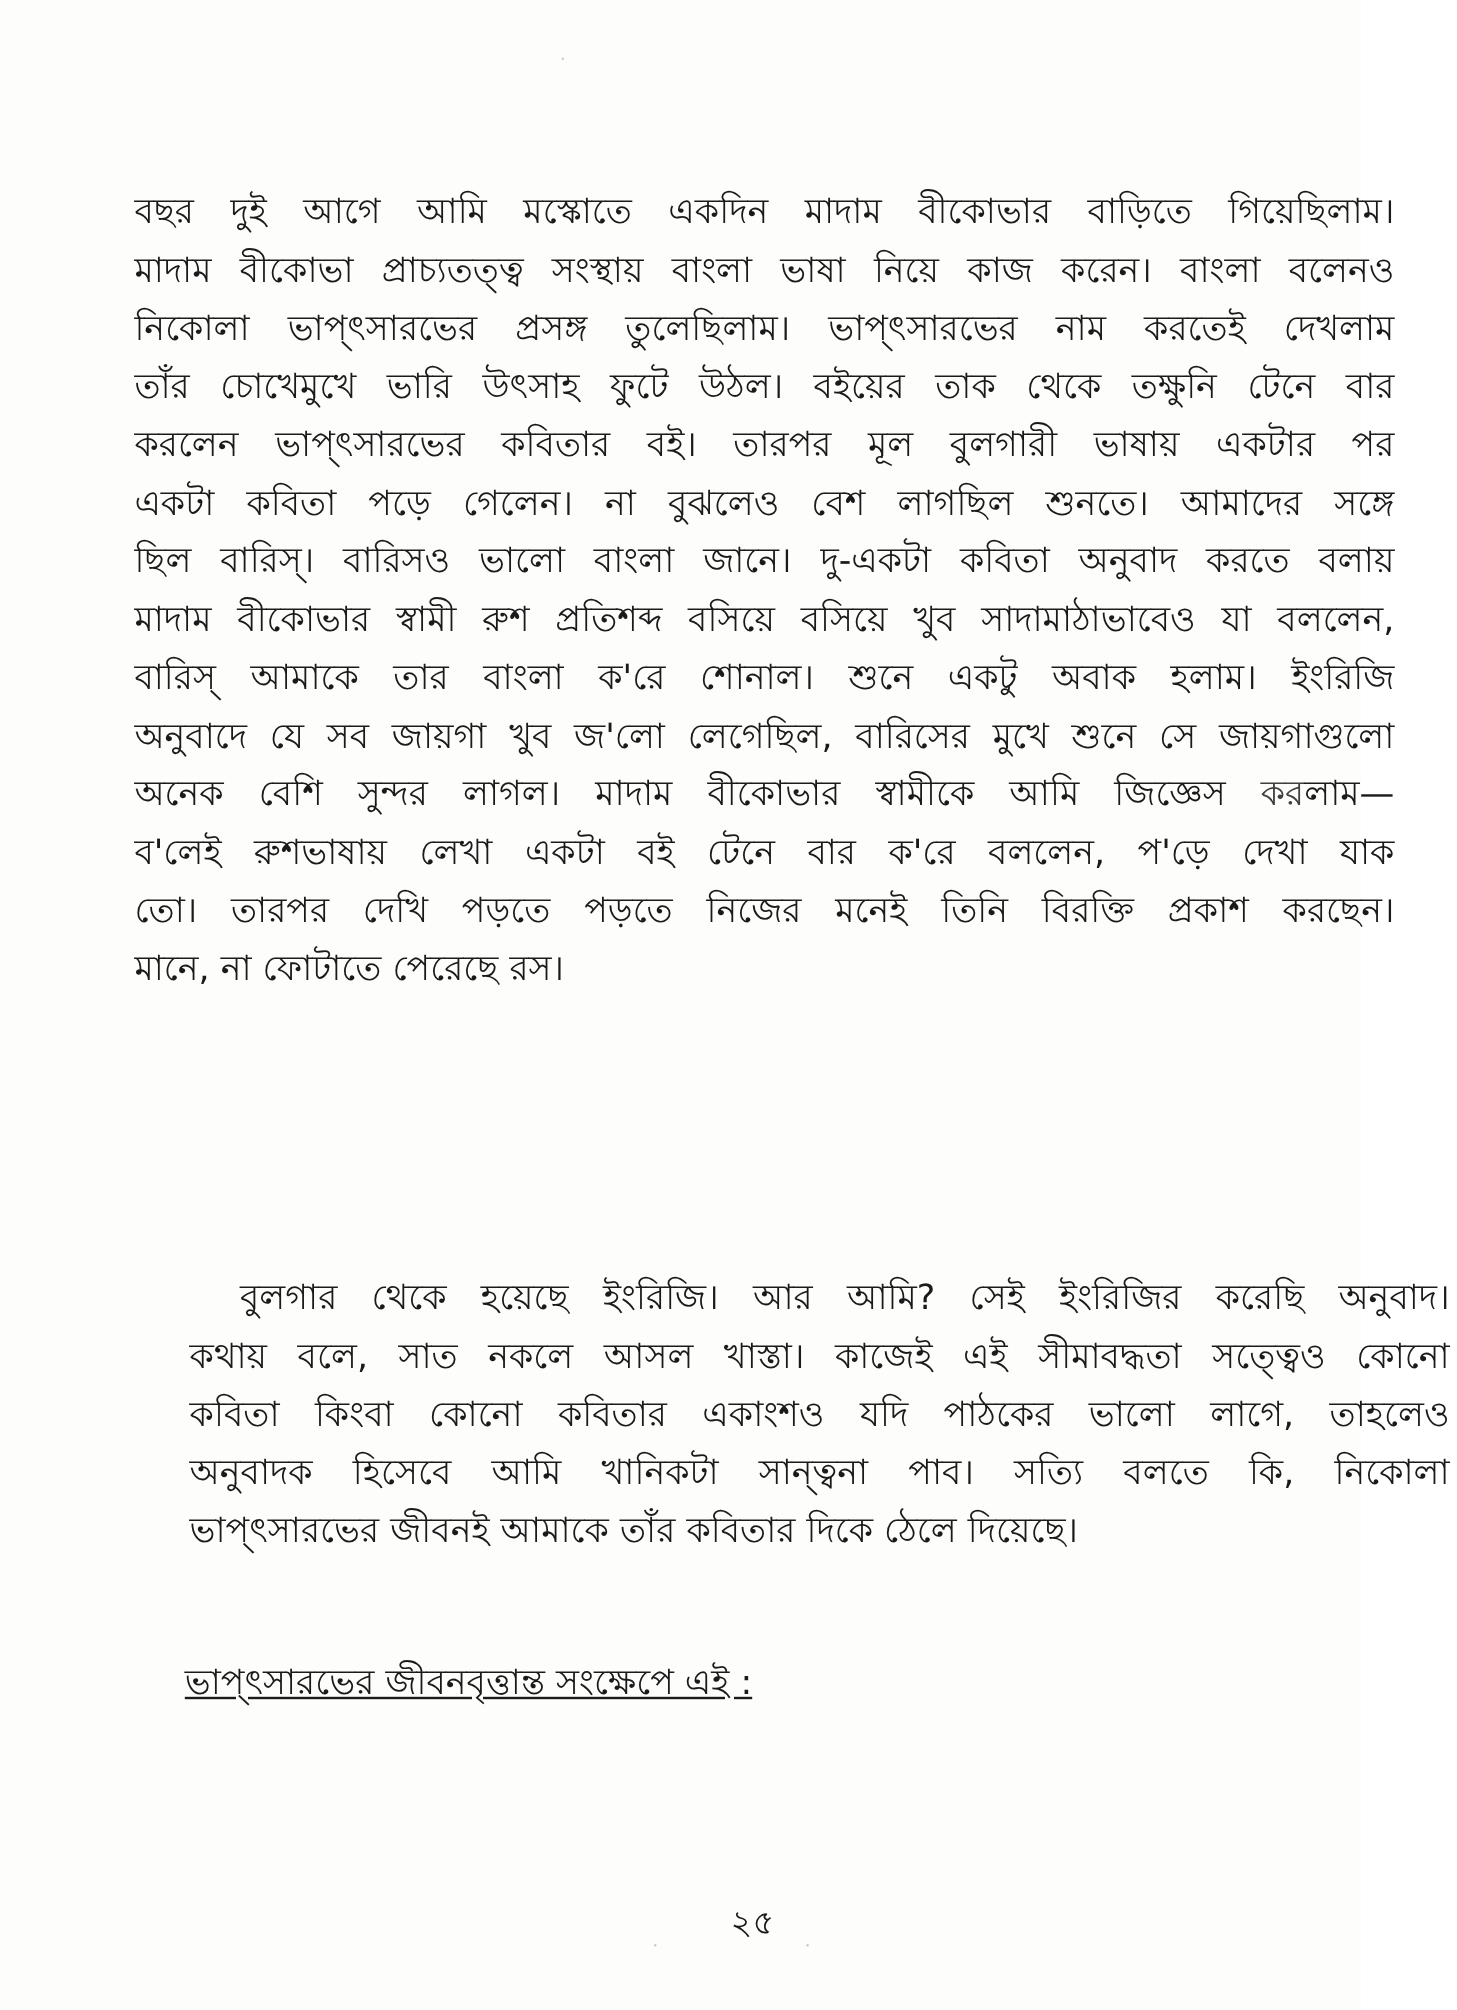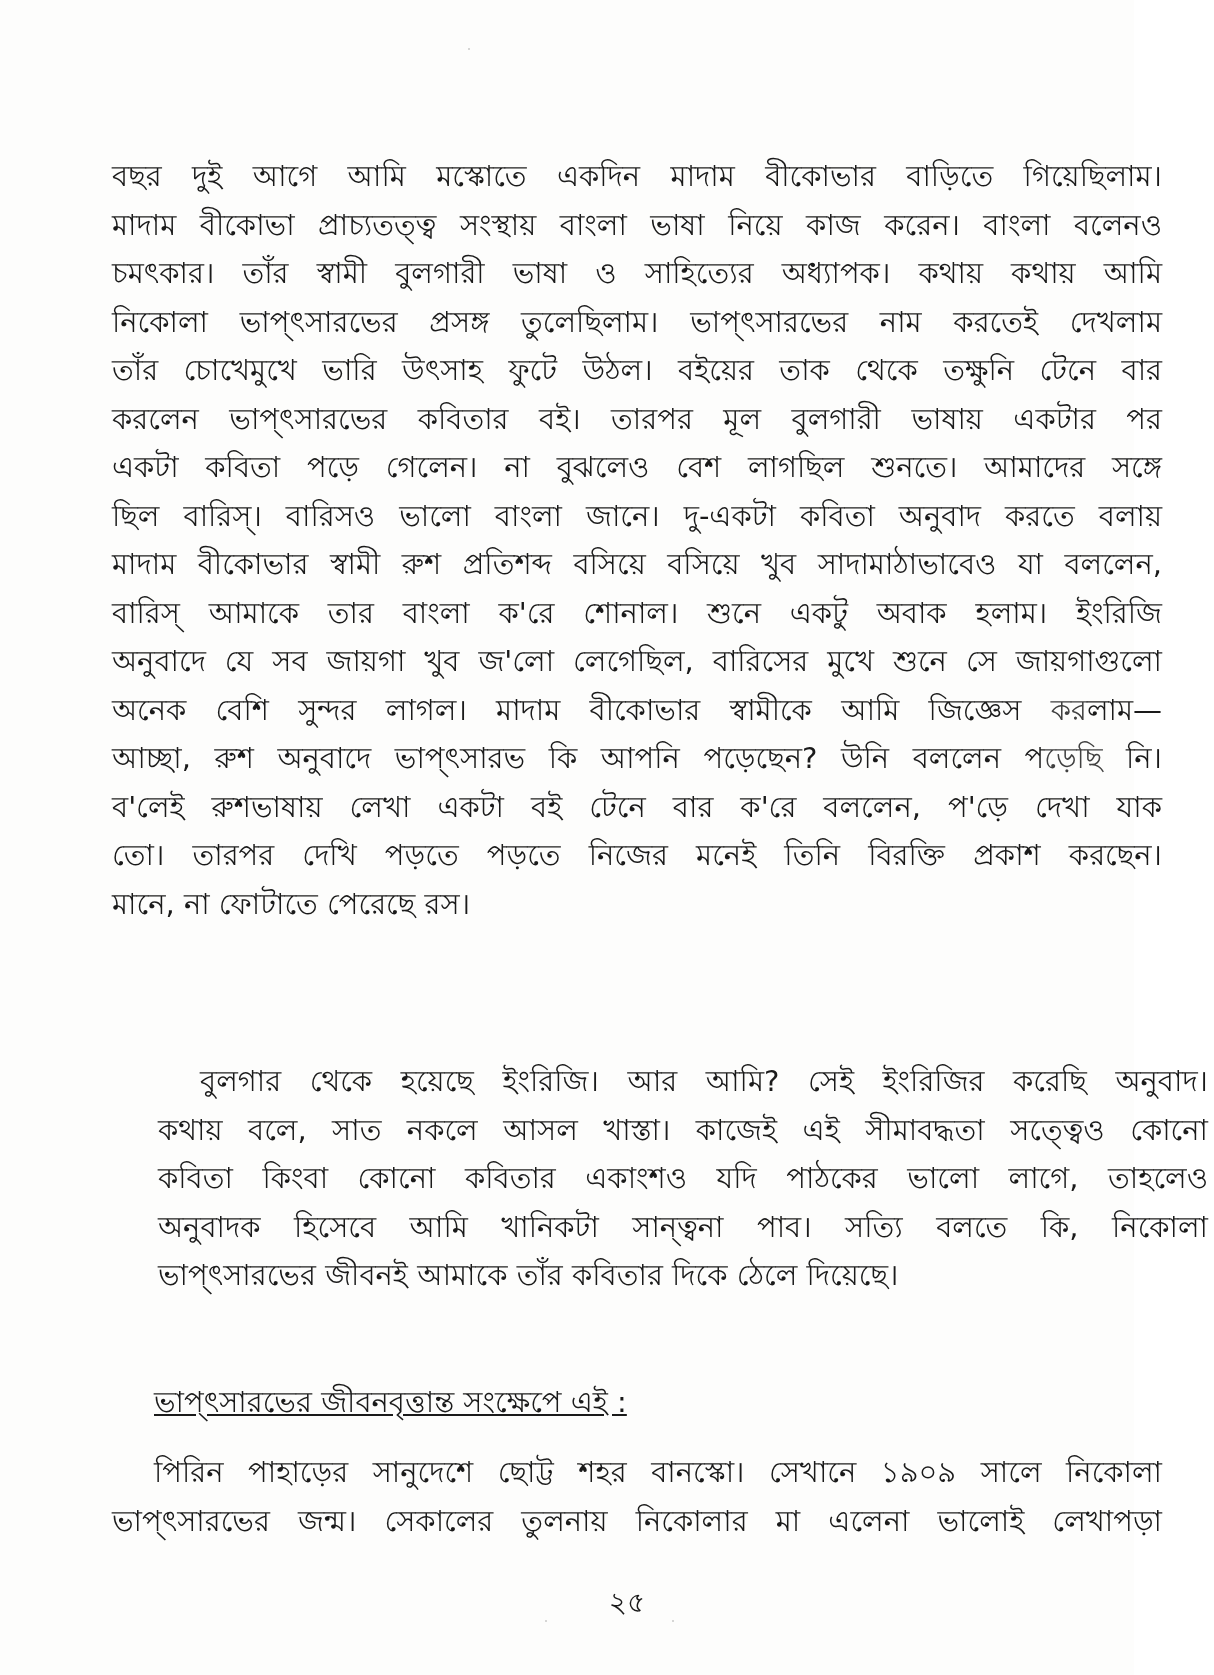--- a/index.html
+++ b/index.html
@@ -75,51 +75,45 @@
     }
   </style>
 </head>
 <body>
 
 <div class="page">
 
   <div class="text-block" id="para1">
     <span class="line">বছর দুই আগে আমি মস্কোতে একদিন মাদাম বীকোভার বাড়িতে গিয়েছিলাম।</span>
     <span class="line">মাদাম বীকোভা প্রাচ্যতত্ত্ব সংস্থায় বাংলা ভাষা নিয়ে কাজ করেন। বাংলা বলেনও</span>
-    <span class="line">চমৎকার। তাঁর স্বামী বুলগারী ভাষা ও সাহিত্যের অধ্যাপক। কথায় কথায় আমি</span>
     <span class="line">নিকোলা ভাপ্ৎসারভের প্রসঙ্গ তুলেছিলাম। ভাপ্ৎসারভের নাম করতেই দেখলাম</span>
     <span class="line">তাঁর চোখেমুখে ভারি উৎসাহ ফুটে উঠল। বইয়ের তাক থেকে তক্ষুনি টেনে বার</span>
     <span class="line">করলেন ভাপ্ৎসারভের কবিতার বই। তারপর মূল বুলগারী ভাষায় একটার পর</span>
     <span class="line">একটা কবিতা পড়ে গেলেন। না বুঝলেও বেশ লাগছিল শুনতে। আমাদের সঙ্গে</span>
     <span class="line">ছিল বারিস্। বারিসও ভালো বাংলা জানে। দু-একটা কবিতা অনুবাদ করতে বলায়</span>
     <span class="line">মাদাম বীকোভার স্বামী রুশ প্রতিশব্দ বসিয়ে বসিয়ে খুব সাদামাঠাভাবেও যা বললেন,</span>
     <span class="line">বারিস্ আমাকে তার বাংলা ক'রে শোনাল। শুনে একটু অবাক হলাম। ইংরিজি</span>
     <span class="line">অনুবাদে যে সব জায়গা খুব জ'লো লেগেছিল, বারিসের মুখে শুনে সে জায়গাগুলো</span>
     <span class="line"><span>অনেক বেশি সুন্দর লাগল। মাদাম বীকোভার স্বামীকে আমি জিজ্ঞেস </span><span class="faded">কর</span><span>লাম—</span></span>
-    <span class="line"><span>আচ্ছা, রুশ অনুবাদে ভাপ্ৎসারভ কি আপনি পড়েছেন? উনি বললেন প</span><span class="faded">ড়েছি</span><span> নি।</span></span>
     <span class="line">ব'লেই রুশভাষায় লেখা একটা বই টেনে বার ক'রে বললেন, প'ড়ে দেখা যাক</span>
     <span class="line">তো। তারপর দেখি পড়তে পড়তে নিজের মনেই তিনি বিরক্তি প্রকাশ করছেন।</span>
     <span class="line last">মানে, না ফোটাতে পেরেছে রস।</span>
   </div>
 
   <div class="text-block" id="para2">
     <span class="line indent">বুলগার থেকে হয়েছে ইংরিজি। আর আমি? সেই ইংরিজির করেছি অনুবাদ।</span>
     <span class="line">কথায় বলে, সাত নকলে আসল খাস্তা। কাজেই এই সীমাবদ্ধতা সত্ত্বেও কোনো</span>
     <span class="line">কবিতা কিংবা কোনো কবিতার একাংশও যদি পাঠকের ভালো লাগে, তাহলেও</span>
     <span class="line">অনুবাদক হিসেবে আমি খানিকটা সান্ত্বনা পাব। সত্যি বলতে কি, নিকোলা</span>
     <span class="line last">ভাপ্ৎসারভের জীবনই আমাকে তাঁর কবিতার দিকে ঠেলে দিয়েছে।</span>
   </div>
 
   <div class="text-block" id="heading-block">
     <div class="heading-line">ভাপ্ৎসারভের জীবনবৃত্তান্ত সংক্ষেপে এই :</div>
   </div>
 
-  <div class="text-block" id="para3">
-    <span class="line indent">পিরিন পাহাড়ের সানুদেশে ছোট্ট শহর বানস্কো। সেখানে ১৯০৯ সালে নিকোলা</span>
-    <span class="line">ভাপ্ৎসারভের জন্ম। সেকালের তুলনায় নিকোলার মা এলেনা ভালোই লেখাপড়া</span>
-  </div>
 
   <div class="page-number">২৫</div>
 
   <span class="speck" style="left:468px; top:48px;"></span>
   <span class="speck" style="left:545px; top:1620px;"></span>
   <span class="speck" style="left:672px; top:1620px;"></span>
 </div>
 
 </body></html>

